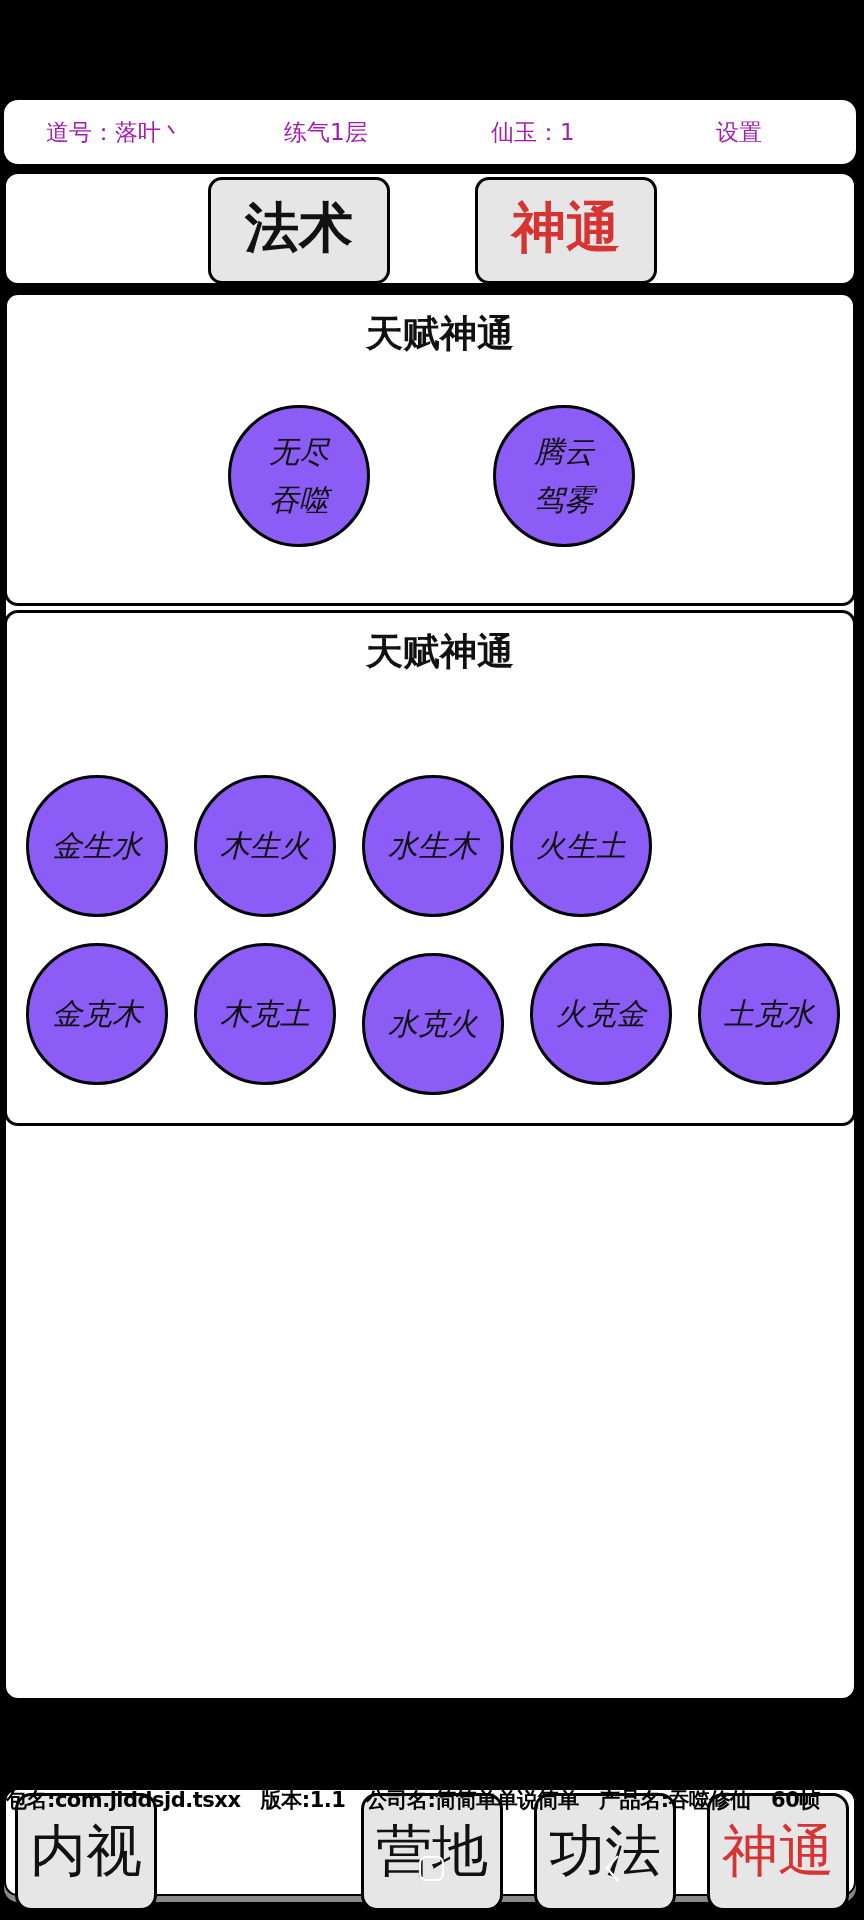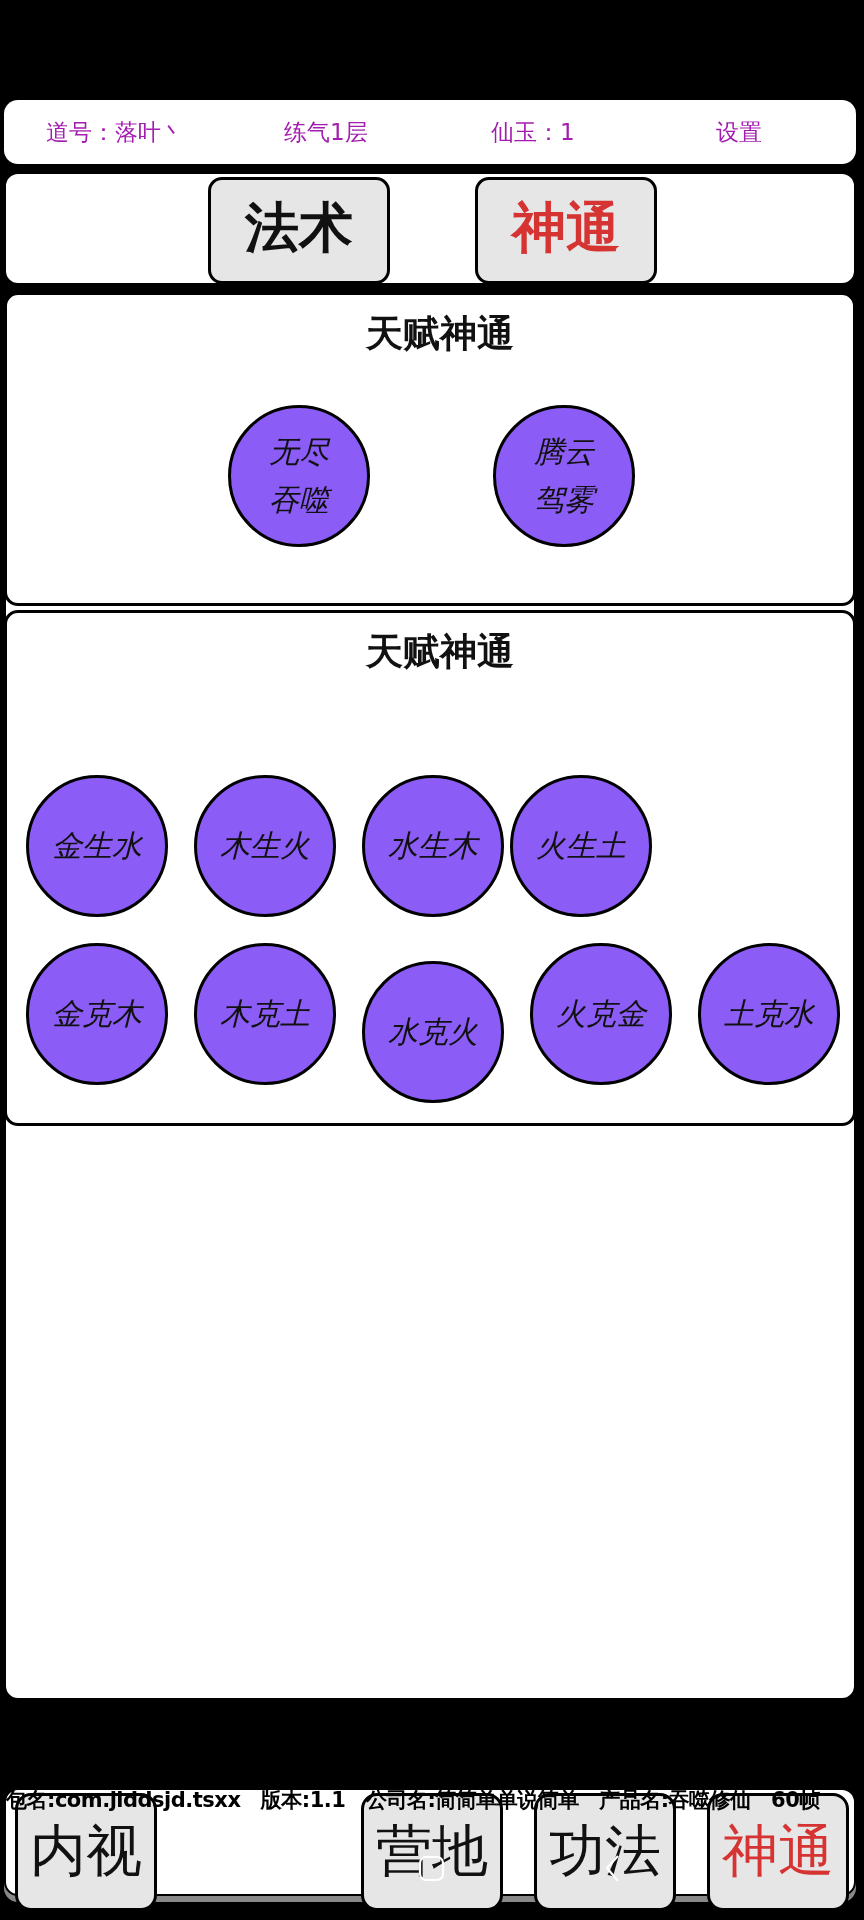--- a/index.html
+++ b/index.html
@@ -58,21 +58,21 @@
 </div>
 
 <div class="section" style="top:610px;height:516px">
   <div class="section-title" style="top:14px">天赋神通</div>
   <div class="orb" style="left:19px;top:162px">金生水</div>
   <div class="orb" style="left:187px;top:162px">木生火</div>
   <div class="orb" style="left:355px;top:162px">水生木</div>
   <div class="orb" style="left:503px;top:162px">火生土</div>
   <div class="orb" style="left:19px;top:330px">金克木</div>
   <div class="orb" style="left:187px;top:330px">木克土</div>
-  <div class="orb" style="left:355px;top:348px">水克火</div>
+  <div class="orb" style="left:355px;top:340px">水克火</div>
   <div class="orb" style="left:523px;top:330px">火克金</div>
   <div class="orb" style="left:691px;top:330px">土克水</div>
 </div>
 
 <div class="panel navpanel">
   <div class="navbtn" style="left:9px">内视</div>
   <div class="navbtn" style="left:355px">营地</div>
   <div class="navbtn" style="left:528px">功法</div>
   <div class="navbtn" style="left:701px;color:#d63333">神通</div>
 </div>

